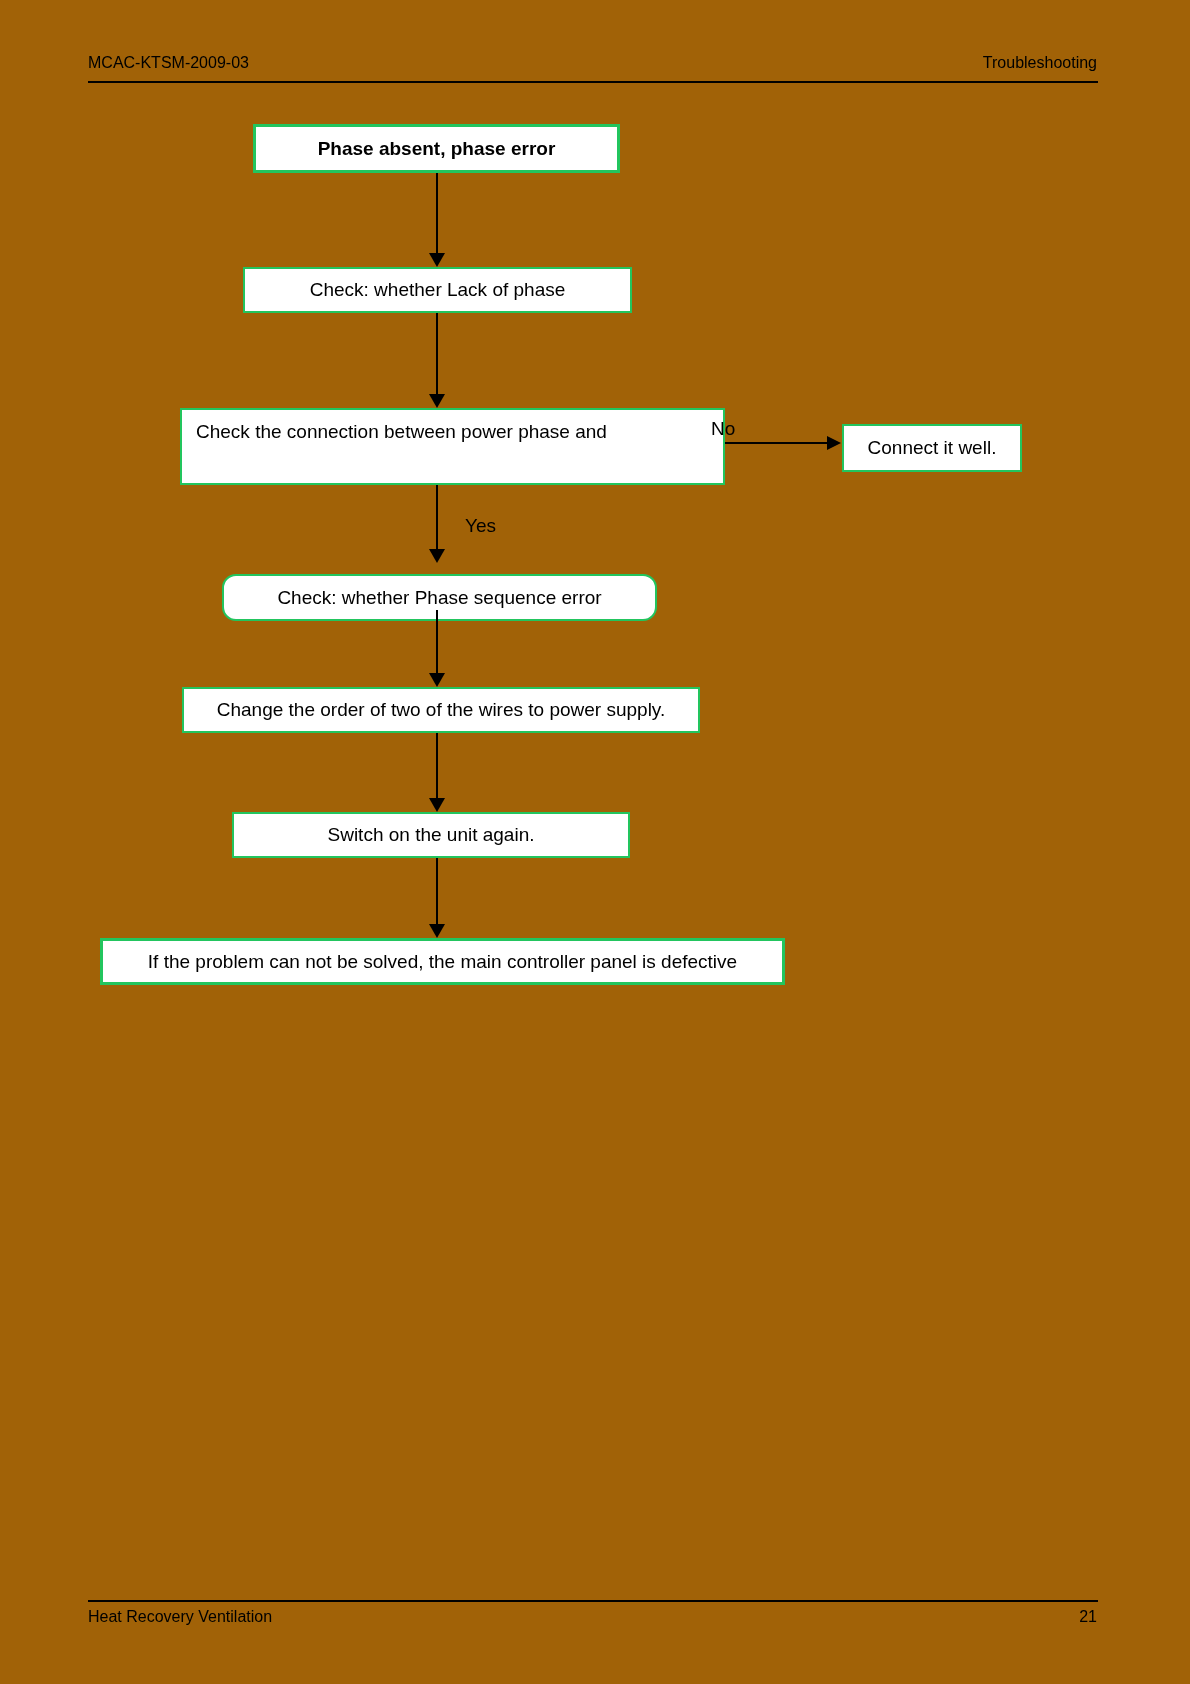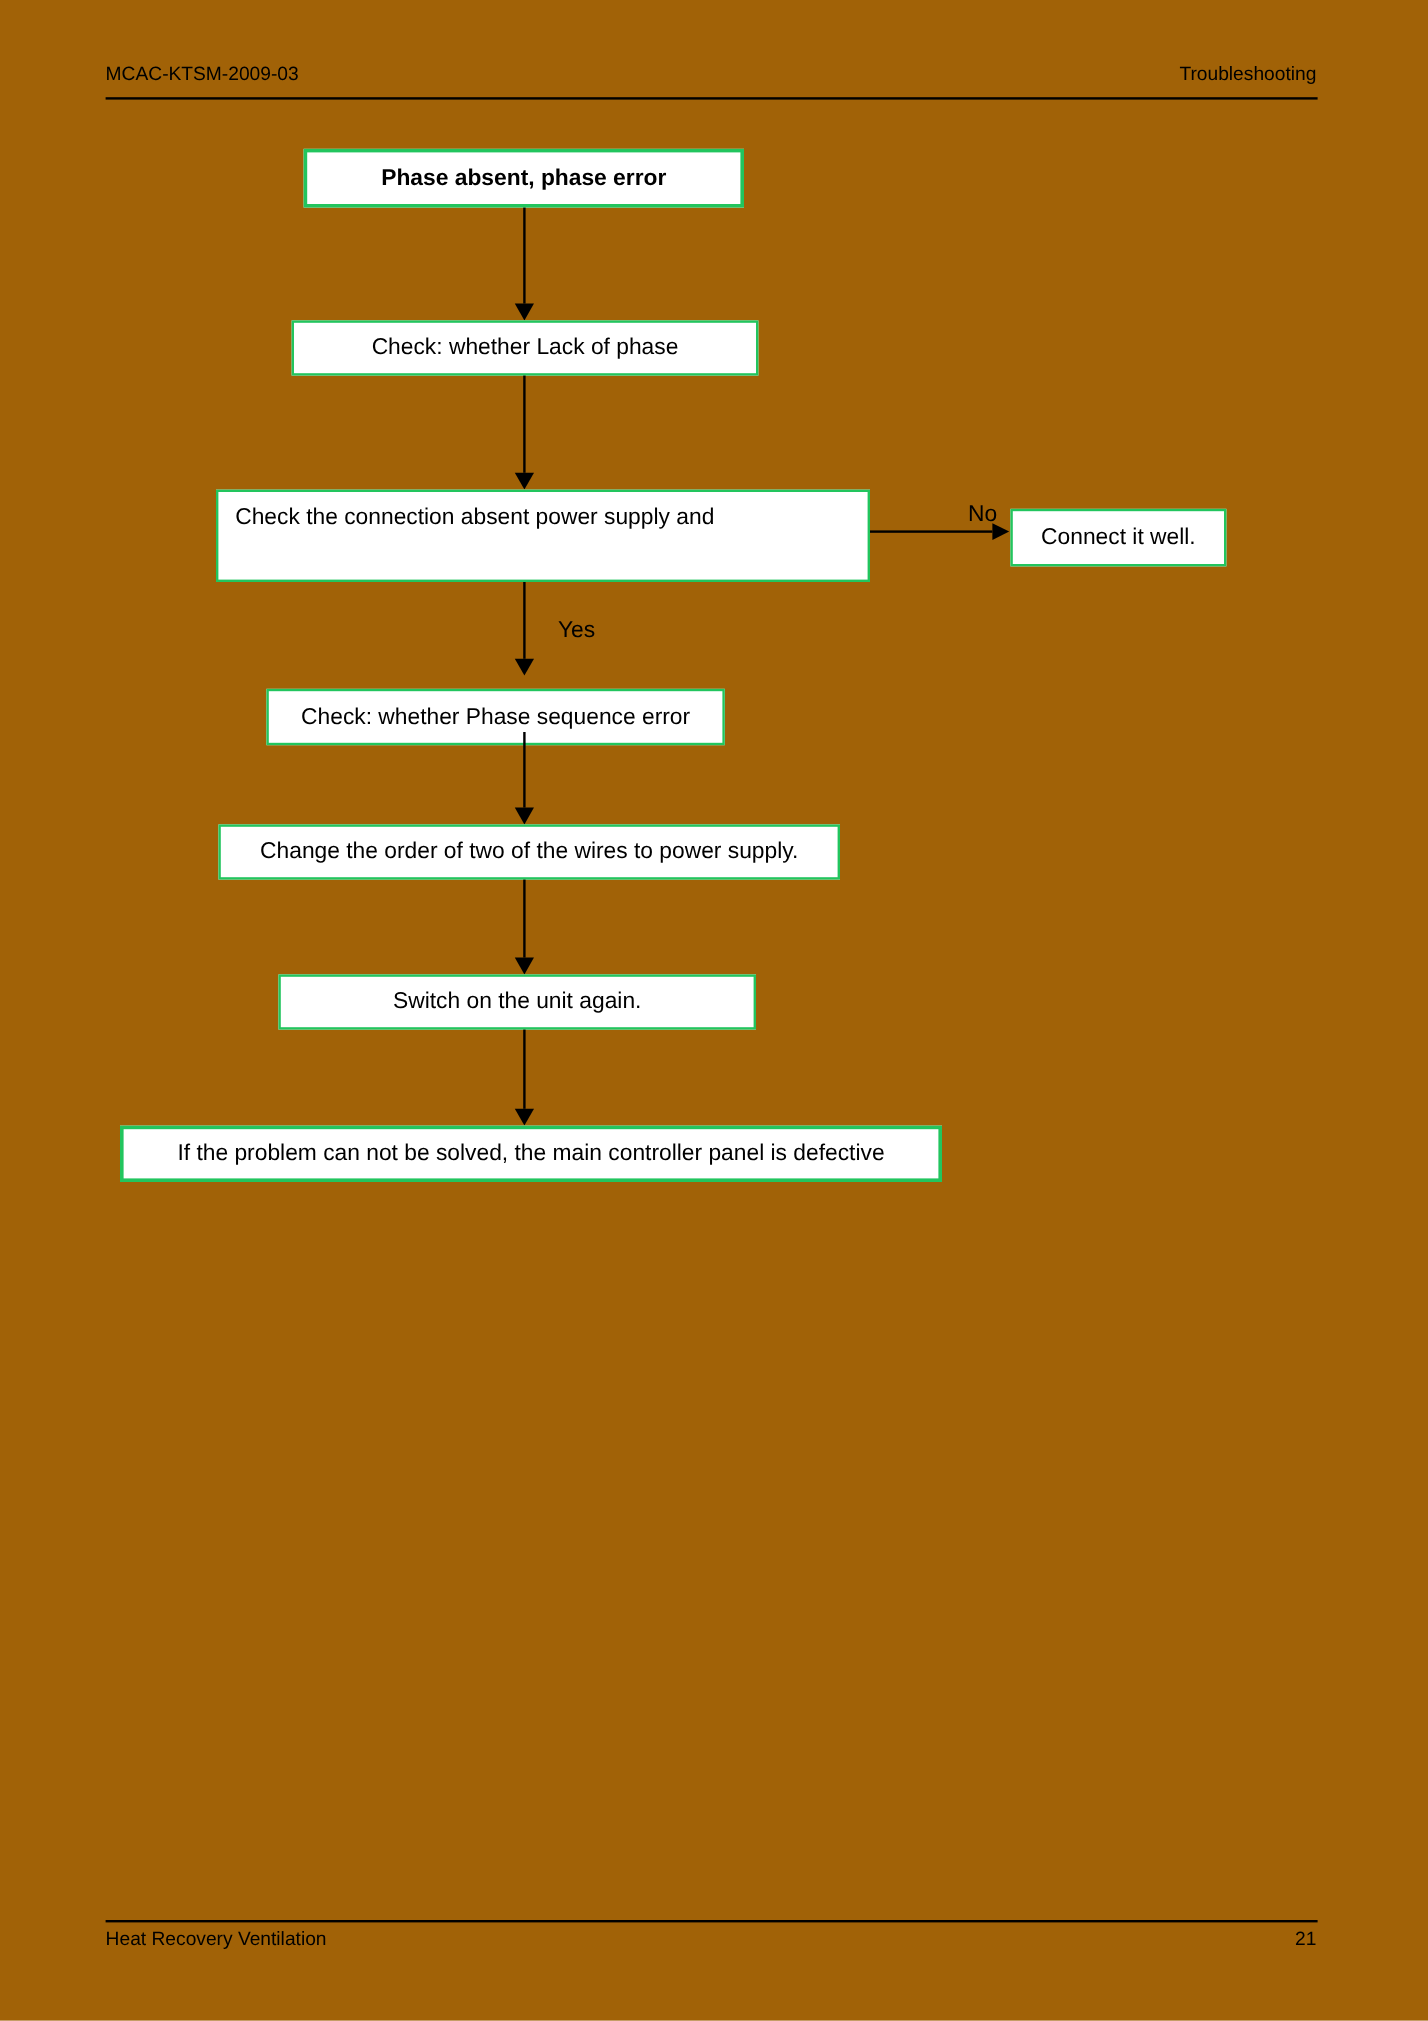--- a/index.html
+++ b/index.html
@@ -41,21 +41,21 @@
     font-size: 19px;
     text-align: center;
     box-sizing: border-box;
     line-height: 1.25;
   }
   #n1 { left: 253px; top: 124px; width: 367px; height: 49px; border-width: 3px; font-weight: bold; }
   #n2 { left: 243px; top: 267px; width: 389px; height: 46px; }
   #n3 { left: 180px; top: 408px; width: 545px; height: 77px;
         display: block; text-align: left; padding: 6px 0 0 14px; line-height: 32px; }
   #n4 { left: 842px; top: 424px; width: 180px; height: 48px; }
-  #n5 { left: 222px; top: 574px; width: 382px; height: 47px; }
+  #n5 { left: 222px; top: 574px; width: 435px; height: 47px; border-radius: 14px; }
   #n6 { left: 182px; top: 687px; width: 518px; height: 46px; }
   #n7 { left: 232px; top: 812px; width: 398px; height: 46px; }
   #n8 { left: 100px; top: 938px; width: 685px; height: 47px; border-width: 3px; }
 
   
   .vline { position: absolute; left: 436px; width: 2px; background: #000; }
   .vhead { position: absolute; left: 429px; width: 0; height: 0;
            border-left: 8px solid transparent; border-right: 8px solid transparent;
            border-top: 14px solid #000; }
   #a1l { top: 173px; height: 80px; }  #a1h { top: 253px; }
@@ -64,21 +64,21 @@
   #a4l { top: 610px; height: 63px; }  #a4h { top: 673px; }
   #a5l { top: 733px; height: 65px; }  #a5h { top: 798px; }
   #a6l { top: 858px; height: 66px; }  #a6h { top: 924px; }
 
   #no-line { position: absolute; left: 725px; top: 442px; width: 102px; height: 2px; background: #000; }
   #no-head { position: absolute; left: 827px; top: 436px; width: 0; height: 0;
              border-top: 7px solid transparent; border-bottom: 7px solid transparent;
              border-left: 14px solid #000; }
 
   .flow-label { position: absolute; font-size: 19px; line-height: 22px; white-space: nowrap; }
-  #lbl-no  { left: 769px; top: 418px; width: 62px; text-align: right; }
+  #lbl-no  { left: 711px; top: 418px; width: 62px; text-align: left; }
   #lbl-yes { left: 465px; top: 515px; }
 </style>
 </head>
 <body>
 
 <div class="page">
 
   <div>
     <span id="hdr-left" class="running-text">MCAC-KTSM-2009-03</span>
     <span id="hdr-right" class="running-text">Troubleshooting</span>
@@ -95,21 +95,21 @@
     <div id="a1h" class="vhead"></div>
 
     <div id="n2" class="box">
       <span>Check: whether Lack of phase</span>
     </div>
 
     <div id="a2l" class="vline"></div>
     <div id="a2h" class="vhead"></div>
 
     <div id="n3" class="box">
-      <div>Check the connection absent power supply and</div>
+      <div>Check the connection between power phase and</div>
     </div>
 
     <div id="no-line"></div>
     <div id="no-head"></div>
     <span id="lbl-no" class="flow-label">No</span>
 
     <div id="n4" class="box">
       <span>Connect it well.</span>
     </div>
 

